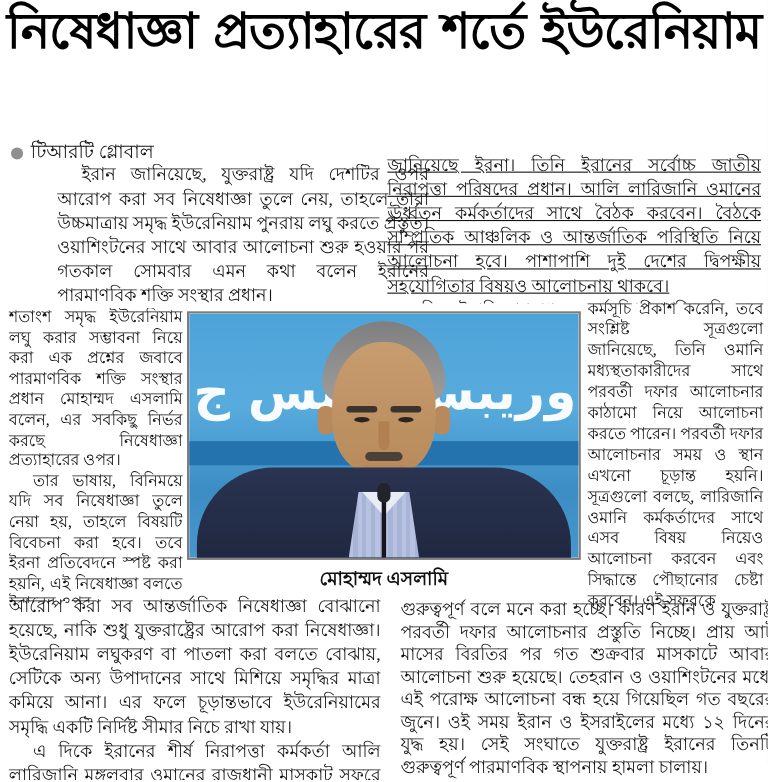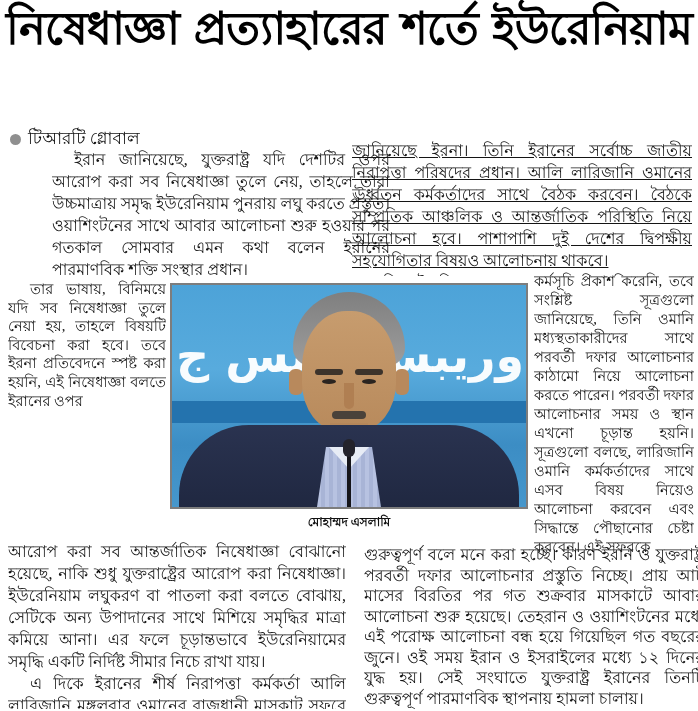--- a/index.html
+++ b/index.html
@@ -47,21 +47,21 @@
         background:linear-gradient(180deg,#2a3350,#1f2740);border-radius:70px 70px 0 0;}
   .shirt{position:absolute;left:50%;transform:translateX(-50%);bottom:0;width:64px;height:60px;
          background:repeating-linear-gradient(90deg,#b7c2e1 0 4px,#a8b4d6 4px 8px);
          clip-path:polygon(14% 0,86% 0,100% 100%,0 100%);}
   .collar{position:absolute;left:50%;transform:translateX(-50%);bottom:38px;width:40px;height:22px;
           background:#e7ecf5;clip-path:polygon(0 0,100% 0,50% 100%);}
   .mic-stem{position:absolute;left:calc(50% - 2px);bottom:0;width:4px;height:54px;background:#15151a;}
   .mic-head{position:absolute;left:calc(50% - 6px);bottom:50px;width:12px;height:18px;background:#23232b;border-radius:6px;}
   
   #caption{position:absolute;left:170px;top:513px;width:358px;text-align:center;
-           font-weight:bold;font-size:12px;color:#111;}
+           font-weight:bold;font-size:17px;color:#111;}
 </style>
 </head>
 <body>
 
 <div id="page">
 
   <div id="headline">
     <div>নিষেধাজ্ঞা প্রত্যাহারের শর্তে ইউরেনিয়াম</div>
   </div>
 
@@ -69,20 +69,21 @@
     <span class="dot"></span>
     <span>টিআরটি গ্লোবাল</span>
   </div>
 
   <div class="block wide" style="left:8px;top:149px;width:338px;height:130px;margin-left:44px;">
     <p class="para indent">ইরান জানিয়েছে, যুক্তরাষ্ট্র যদি দেশটির ওপর আরোপ করা সব নিষেধাজ্ঞা তুলে নেয়, তাহলে তারা উচ্চমাত্রায় সমৃদ্ধ ইউরেনিয়াম পুনরায় লঘু করতে প্রস্তুত। ওয়াশিংটনের সাথে আবার আলোচনা শুরু হওয়ার পর গতকাল সোমবার এমন কথা বলেন ইরানের পারমাণবিক শক্তি সংস্থার প্রধান।</p>
 
   </div>
 
   <div class="block narrow" style="left:8px;top:280px;width:158px;height:268px;">
+    <p class="para">শতাংশ সমৃদ্ধ ইউরেনিয়াম লঘু করার সম্ভাবনা নিয়ে করা এক প্রশ্নের জবাবে পারমাণবিক শক্তি সংস্থার প্রধান মোহাম্মদ এসলামি বলেন, এর সবকিছু নির্ভর করছে নিষেধাজ্ঞা প্রত্যাহারের ওপর।</p>
     <p class="para indent">তার ভাষায়, বিনিময়ে যদি সব নিষেধাজ্ঞা তুলে নেয়া হয়, তাহলে বিষয়টি বিবেচনা করা হবে। তবে ইরনা প্রতিবেদনে স্পষ্ট করা হয়নি, এই নিষেধাজ্ঞা বলতে ইরানের ওপর</p>
   </div>
 
   <div class="block wide" style="left:8px;top:541px;width:338px;height:168px;">
     <p class="para">আরোপ করা সব আন্তর্জাতিক নিষেধাজ্ঞা বোঝানো হয়েছে, নাকি শুধু যুক্তরাষ্ট্রের আরোপ করা নিষেধাজ্ঞা। ইউরেনিয়াম লঘুকরণ বা পাতলা করা বলতে বোঝায়, সেটিকে অন্য উপাদানের সাথে মিশিয়ে সমৃদ্ধির মাত্রা কমিয়ে আনা। এর ফলে চূড়ান্তভাবে ইউরেনিয়ামের সমৃদ্ধি একটি নির্দিষ্ট সীমার নিচে রাখা যায়।</p>
     <p class="para indent">এ দিকে ইরানের শীর্ষ নিরাপত্তা কর্মকর্তা আলি লারিজানি মঙ্গলবার ওমানের রাজধানী মাসকাট সফরে যাচ্ছেন বলে</p>
   </div>
 
   <div class="block wide" style="left:352px;top:140px;width:340px;height:136px;text-decoration:underline;">
     <p class="para">জানিয়েছে ইরনা। তিনি ইরানের সর্বোচ্চ জাতীয় নিরাপত্তা পরিষদের প্রধান। আলি লারিজানি ওমানের ঊর্ধ্বতন কর্মকর্তাদের সাথে বৈঠক করবেন। বৈঠকে সাম্প্রতিক আঞ্চলিক ও আন্তর্জাতিক পরিস্থিতি নিয়ে আলোচনা হবে। পাশাপাশি দুই দেশের দ্বিপক্ষীয় সহযোগিতার বিষয়ও আলোচনায় থাকবে।</p>

